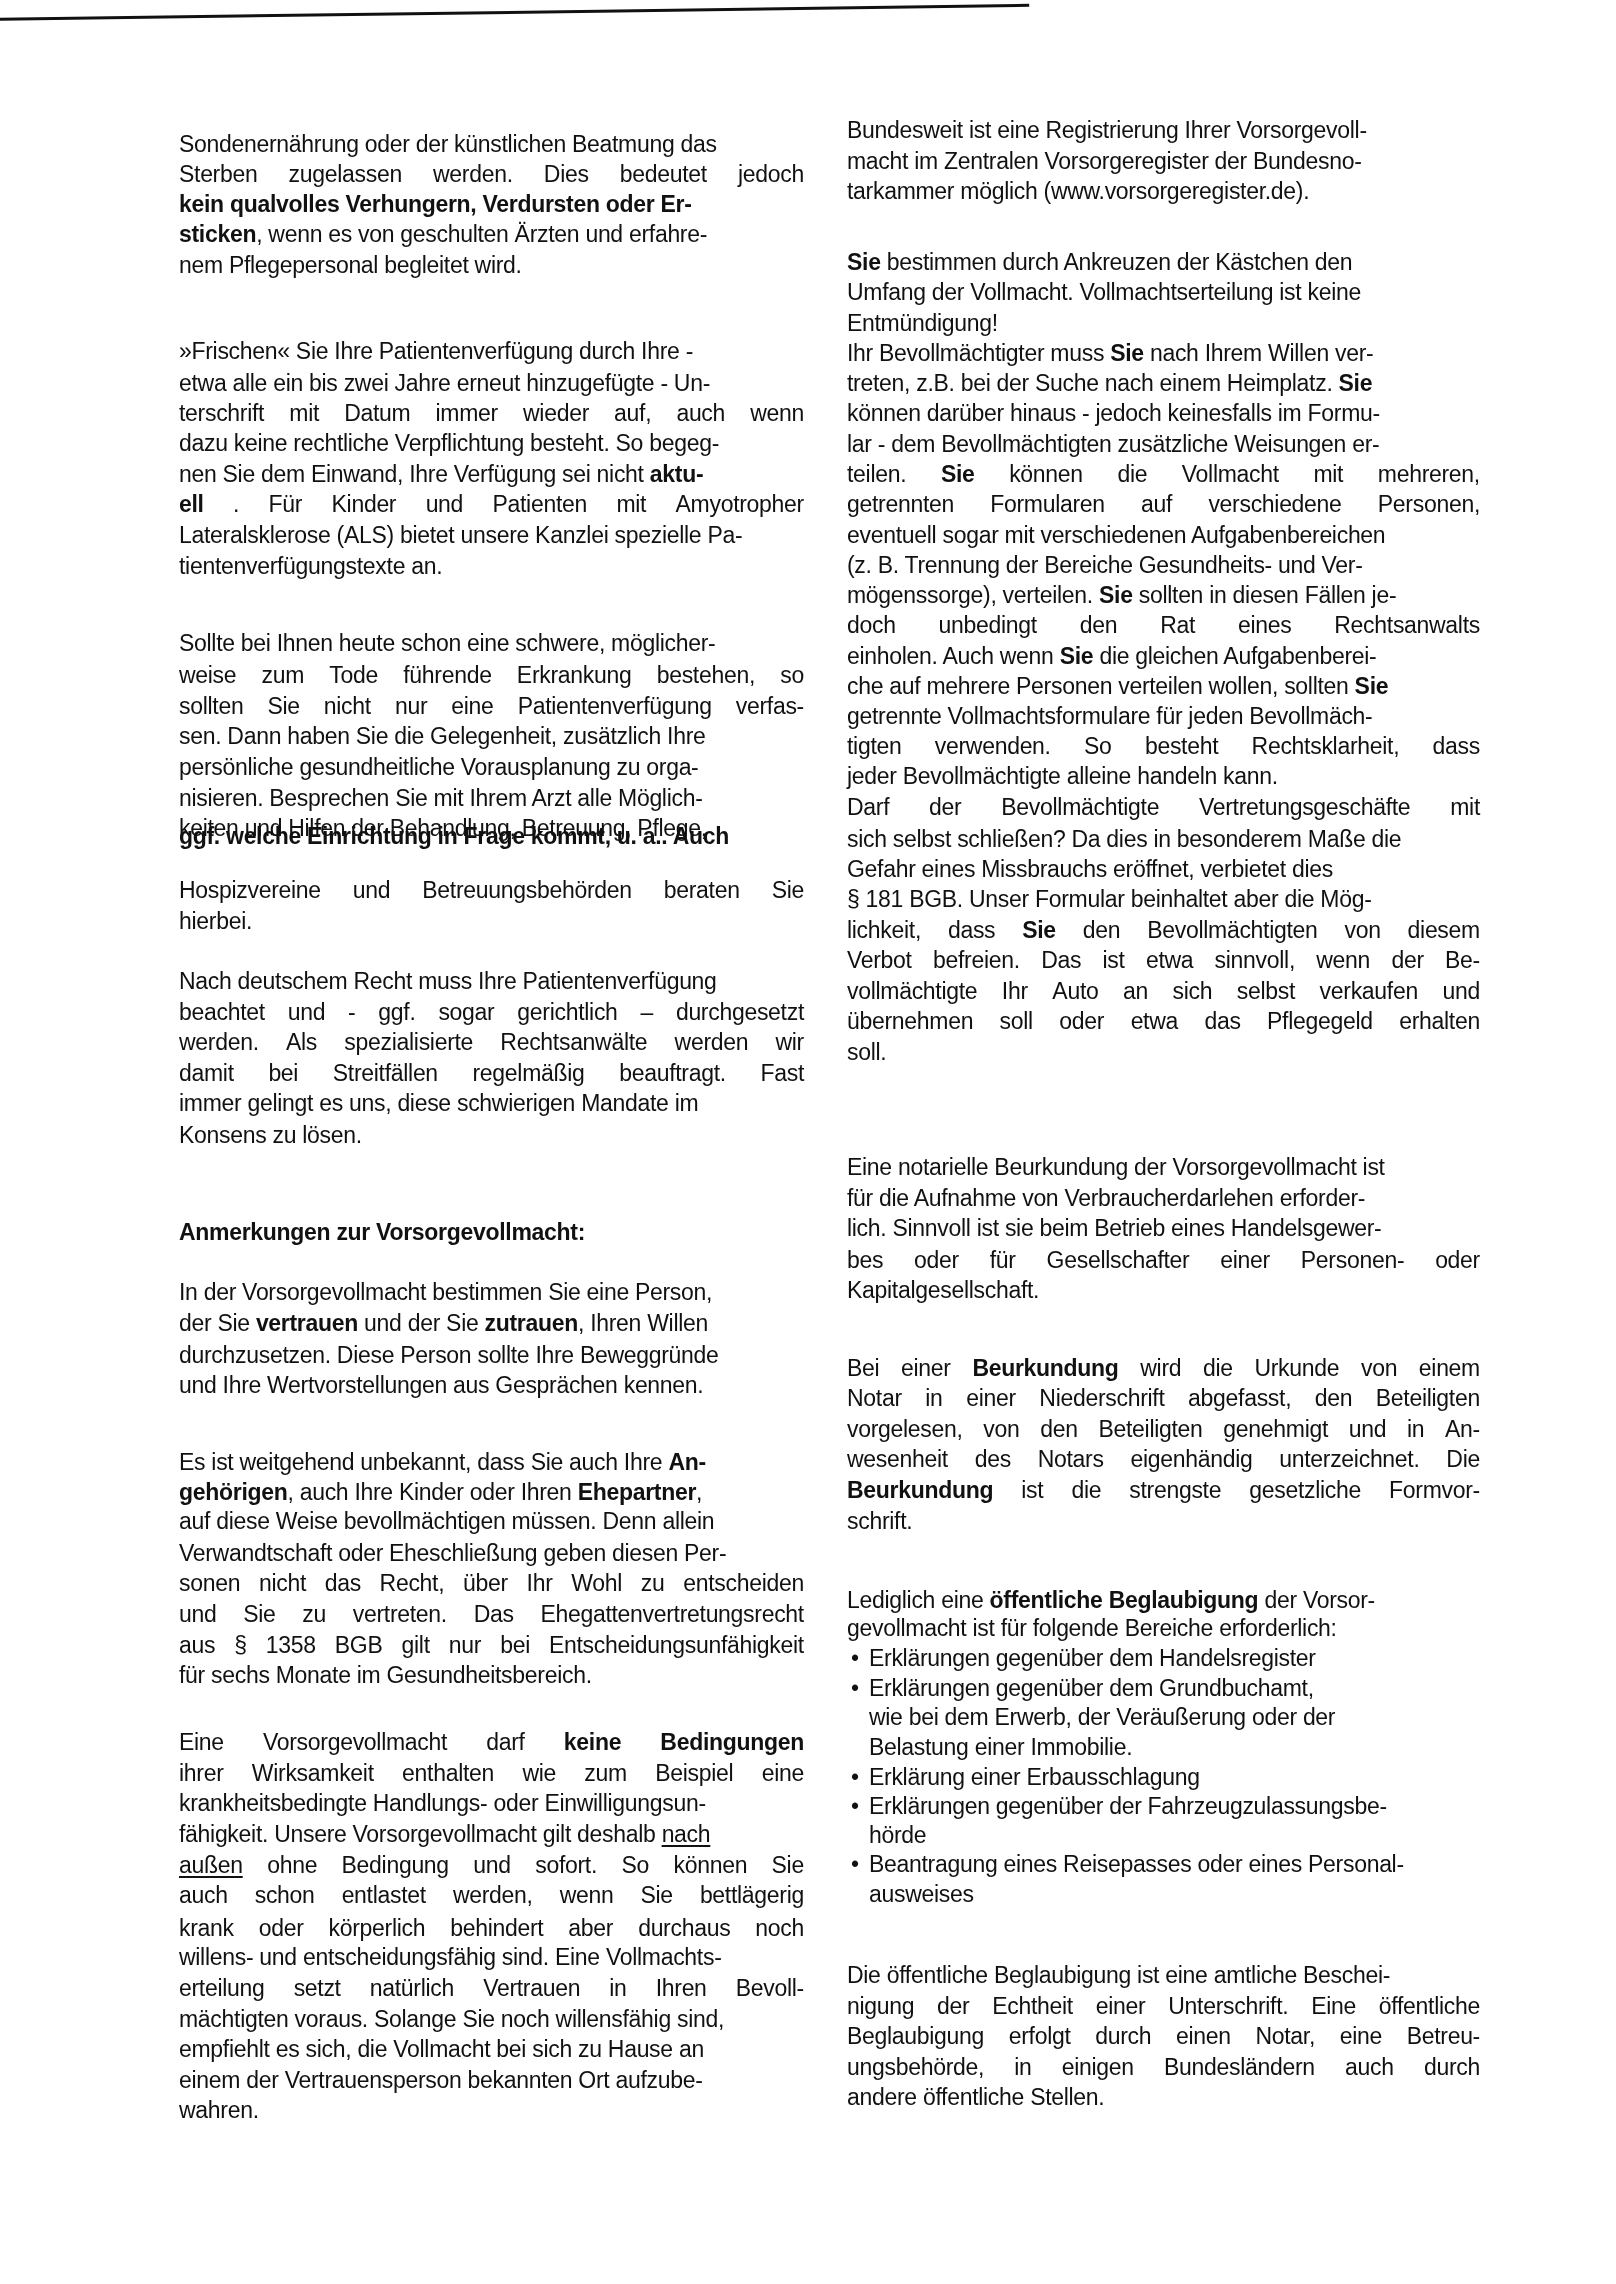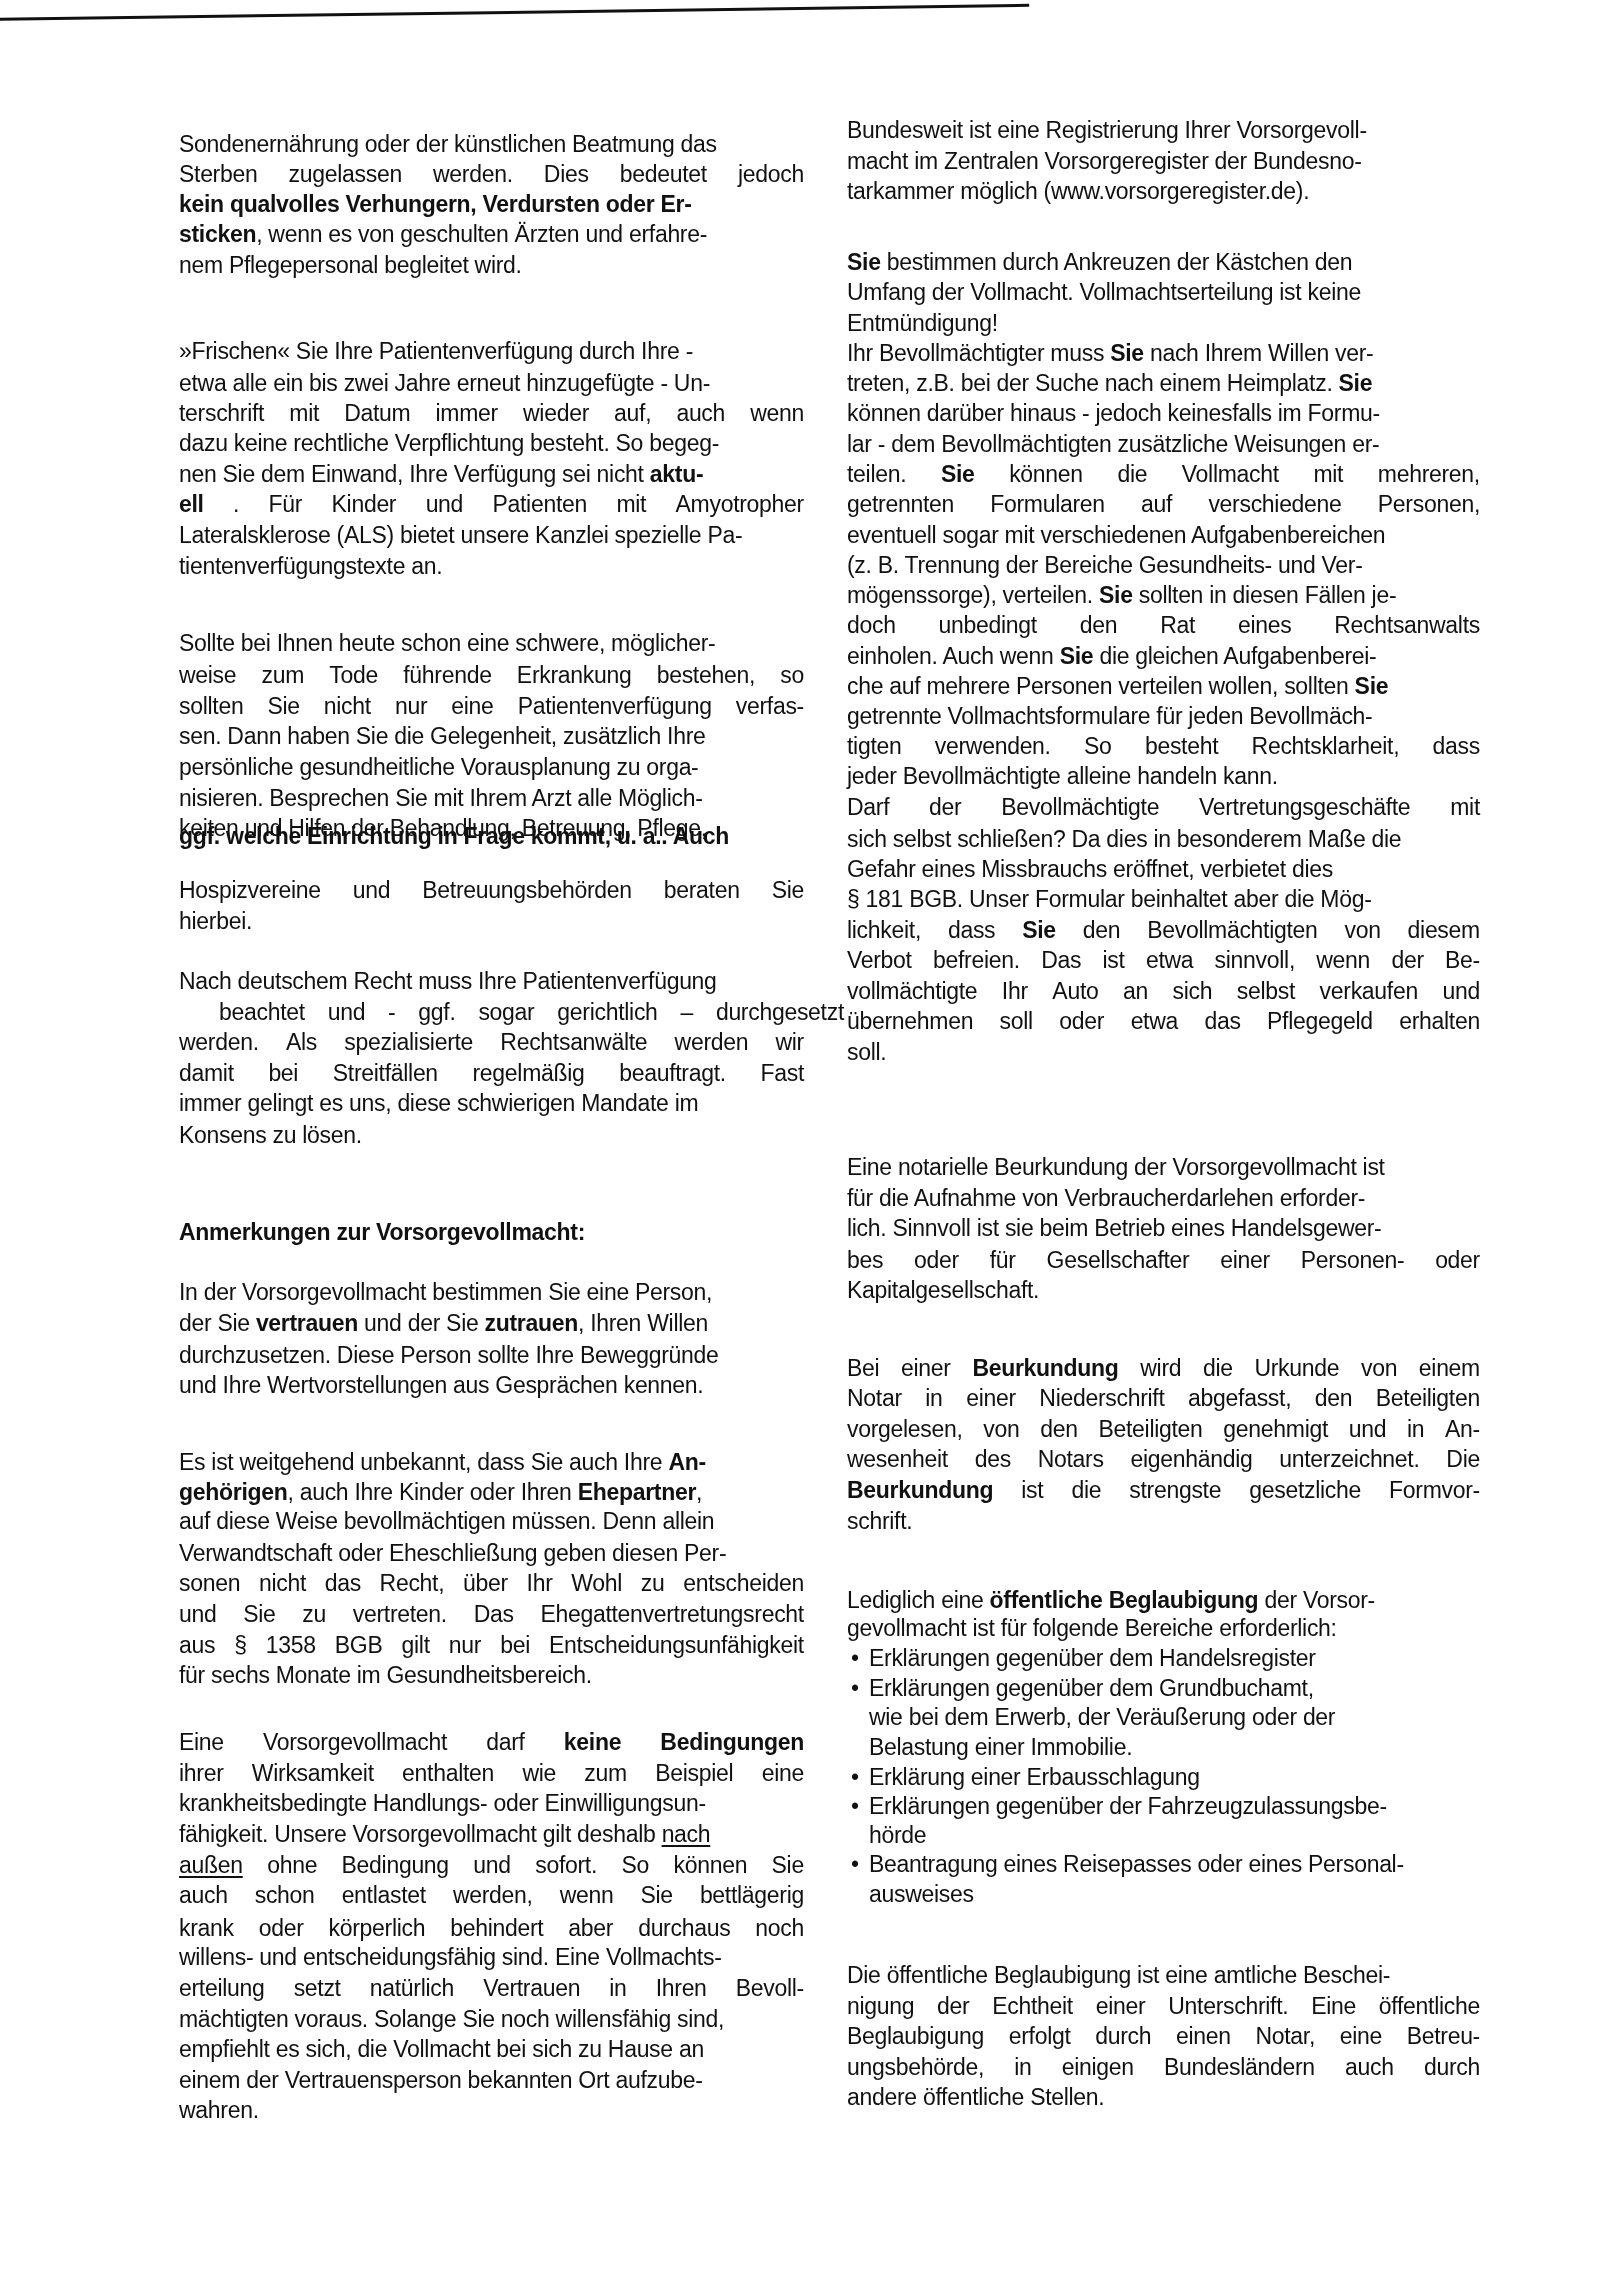--- a/index.html
+++ b/index.html
@@ -43,21 +43,21 @@
       <div class="line just" style="top: 661px; width: 625px;"><span class="w">weise</span><span class="w">zum</span><span class="w">Tode</span><span class="w">führende</span><span class="w">Erkrankung</span><span class="w">bestehen,</span><span class="w">so</span></div>
       <div class="line just" style="top: 692px; width: 625px;"><span class="w">sollten</span><span class="w">Sie</span><span class="w">nicht</span><span class="w">nur</span><span class="w">eine</span><span class="w">Patientenverfügung</span><span class="w">verfas-</span></div>
       <div class="line" style="top: 722px;">sen. Dann haben Sie die Gelegenheit, zusätzlich Ihre</div>
       <div class="line" style="top: 753px;">persönliche gesundheitliche Vorausplanung zu orga-</div>
       <div class="line" style="top: 784px;">nisieren. Besprechen Sie mit Ihrem Arzt alle Möglich-</div>
       <div class="line" style="top: 814px;">keiten und Hilfen der Behandlung, Betreuung, Pflege,</div>
       <div class="line" style="top: 822px; font-weight: bold;">ggf. welche Einrichtung in Frage kommt, u. a.. Auch</div>
       <div class="line just" style="top: 876px; width: 625px;"><span class="w">Hospizvereine</span><span class="w">und</span><span class="w">Betreuungsbehörden</span><span class="w">beraten</span><span class="w">Sie</span></div>
       <div class="line" style="top: 907px;">hierbei.</div>
       <div class="line" style="top: 967px;">Nach deutschem Recht muss Ihre Patientenverfügung</div>
-      <div class="line just" style="top: 998px; width: 625px; margin-left: 40px;"><span class="w">beachtet</span><span class="w">und</span><span class="w">-</span><span class="w">ggf.</span><span class="w">sogar</span><span class="w">gerichtlich</span><span class="w">–</span><span class="w">durchgesetzt</span></div>
+      <div class="line just" style="top: 998px; width: 625px;"><span class="w">beachtet</span><span class="w">und</span><span class="w">-</span><span class="w">ggf.</span><span class="w">sogar</span><span class="w">gerichtlich</span><span class="w">–</span><span class="w">durchgesetzt</span></div>
       <div class="line just" style="top: 1028px; width: 625px;"><span class="w">werden.</span><span class="w">Als</span><span class="w">spezialisierte</span><span class="w">Rechtsanwälte</span><span class="w">werden</span><span class="w">wir</span></div>
       <div class="line just" style="top: 1059px; width: 625px;"><span class="w">damit</span><span class="w">bei</span><span class="w">Streitfällen</span><span class="w">regelmäßig</span><span class="w">beauftragt.</span><span class="w">Fast</span></div>
       <div class="line" style="top: 1089px;">immer gelingt es uns, diese schwierigen Mandate im</div>
       <div class="line" style="top: 1121px;">Konsens zu lösen.</div>
       <div class="line heading" style="top: 1218px;">Anmerkungen zur Vorsorgevollmacht:</div>
       <div class="line" style="top: 1278px;">In der Vorsorgevollmacht bestimmen Sie eine Person,</div>
       <div class="line" style="top: 1309px;">der Sie <b>vertrauen</b> und der Sie <b>zutrauen</b>, Ihren Willen</div>
       <div class="line" style="top: 1341px;">durchzusetzen. Diese Person sollte Ihre Beweggründe</div>
       <div class="line" style="top: 1371px;">und Ihre Wertvorstellungen aus Gesprächen kennen.</div>
       <div class="line" style="top: 1448px;">Es ist weitgehend unbekannt, dass Sie auch Ihre <b>An-</b></div>

